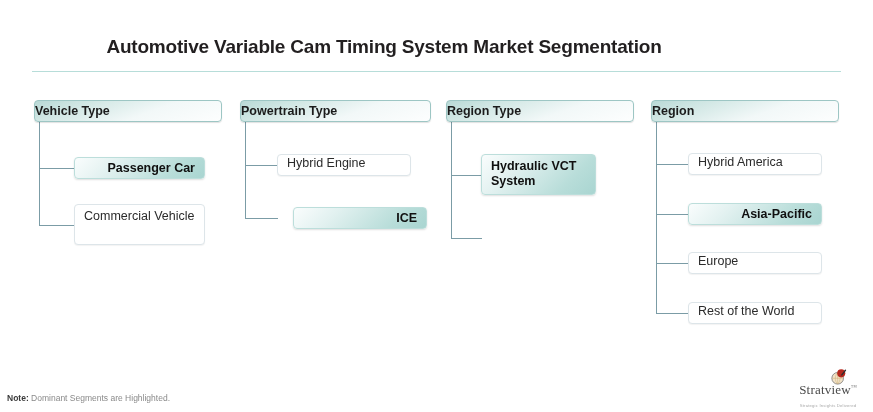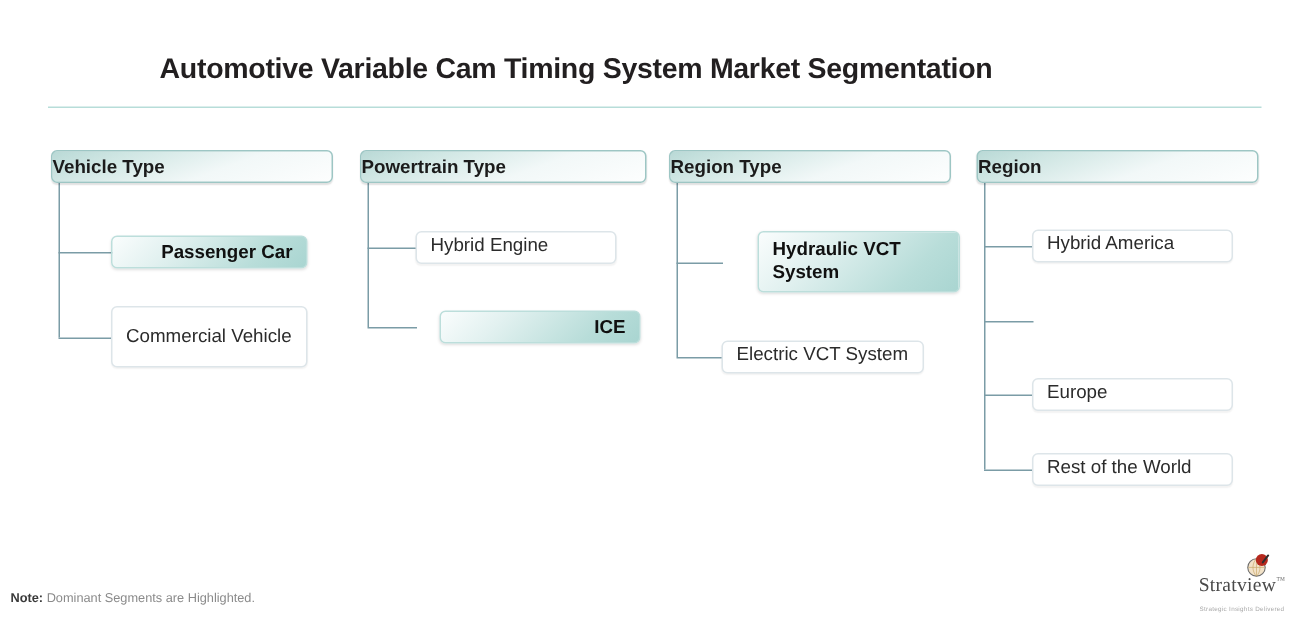--- a/index.html
+++ b/index.html
@@ -209,21 +209,21 @@
   <div class="columns">
 
     <div class="column col-0">
       <div class="col-header">Vehicle Type</div>
       <div class="trunk" style="left:5px; top:22px; height:103px;"></div>
       <div class="stub" style="left:5px; top:68px; width:36px;"></div>
       <div class="stub" style="left:5px; top:125px; width:36px;"></div>
       <div class="node highlight" style="left:40px; top:57px; width:131px; height:22px;">
         <span class="label">Passenger Car</span>
       </div>
-      <div class="node plain" style="left:40px; top:104px; width:131px; height:41px; align-items:center;">
+      <div class="node plain" style="left:40px; top:104px; width:131px; height:41px; align-items:flex-start;">
         <span class="label">Commercial Vehicle</span>
       </div>
     </div>
 
     <div class="column col-1">
       <div class="col-header">Powertrain Type</div>
       <div class="trunk" style="left:5px; top:22px; height:96px;"></div>
       <div class="stub" style="left:5px; top:65px; width:33px;"></div>
       <div class="stub" style="left:5px; top:118px; width:33px;"></div>
       <div class="node plain" style="left:37px; top:54px; width:134px; height:22px;">
@@ -232,37 +232,37 @@
       <div class="node highlight" style="left:37px; top:107px; width:134px; height:22px;margin-left:16px;">
         <span class="label">ICE</span>
       </div>
     </div>
 
     <div class="column col-2">
       <div class="col-header">Region Type</div>
       <div class="trunk" style="left:5px; top:22px; height:116px;"></div>
       <div class="stub" style="left:5px; top:75px; width:31px;"></div>
       <div class="stub" style="left:5px; top:138px; width:31px;"></div>
-      <div class="node highlight" style="left:35px; top:54px; width:135px; height:41px; align-items:flex-start;margin-left:24px;">
+      <div class="node highlight" style="left:35px; top:54px; width:115px; height:41px; align-items:flex-start;">
         <span class="label">Hydraulic VCT System</span>
-      </div>
-      <div class="node plain" style="left:35px; top:127px; width:135px; height:22px;">
-        <span class="label">Electric VCT System</span>
       </div>
     </div>
 
     <div class="column col-3">
       <div class="col-header">Region</div>
       <div class="trunk" style="left:5px; top:22px; height:191px;"></div>
       <div class="stub" style="left:5px; top:64px;  width:33px;"></div>
       <div class="stub" style="left:5px; top:114px; width:33px;"></div>
       <div class="stub" style="left:5px; top:163px; width:33px;"></div>
       <div class="stub" style="left:5px; top:213px; width:33px;"></div>
       <div class="node plain" style="left:37px; top:53px; width:134px; height:22px;">
         <span class="label">Hybrid America</span>
+      </div>
+      <div class="node highlight" style="left:37px; top:103px; width:134px; height:22px;">
+        <span class="label">Asia-Pacific</span>
       </div>
       <div class="node plain" style="left:37px; top:202px; width:134px; height:22px;">
         <span class="label">Rest of the World</span>
       </div>
       <div class="node plain" style="left:37px; top:152px; width:134px; height:22px;">
         <span class="label">Europe</span>
       </div>
     </div>
 
   </div>

